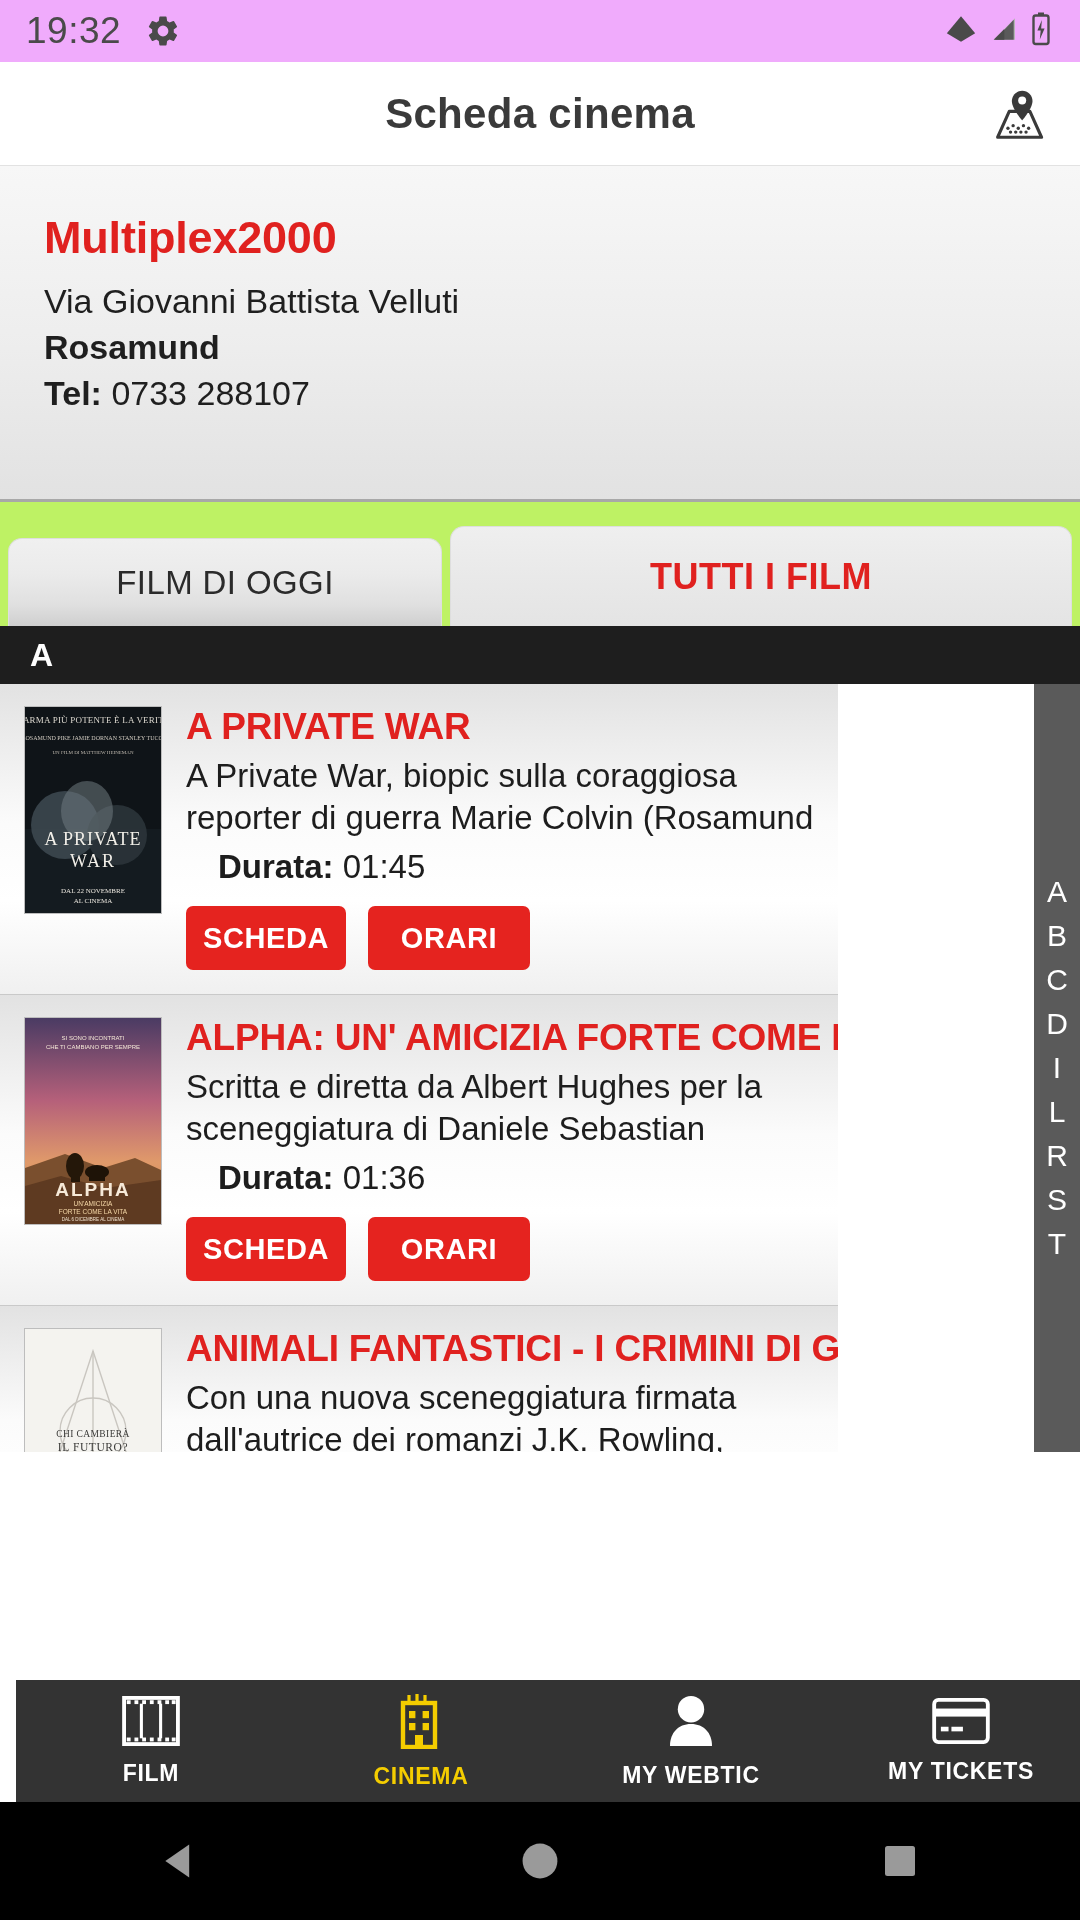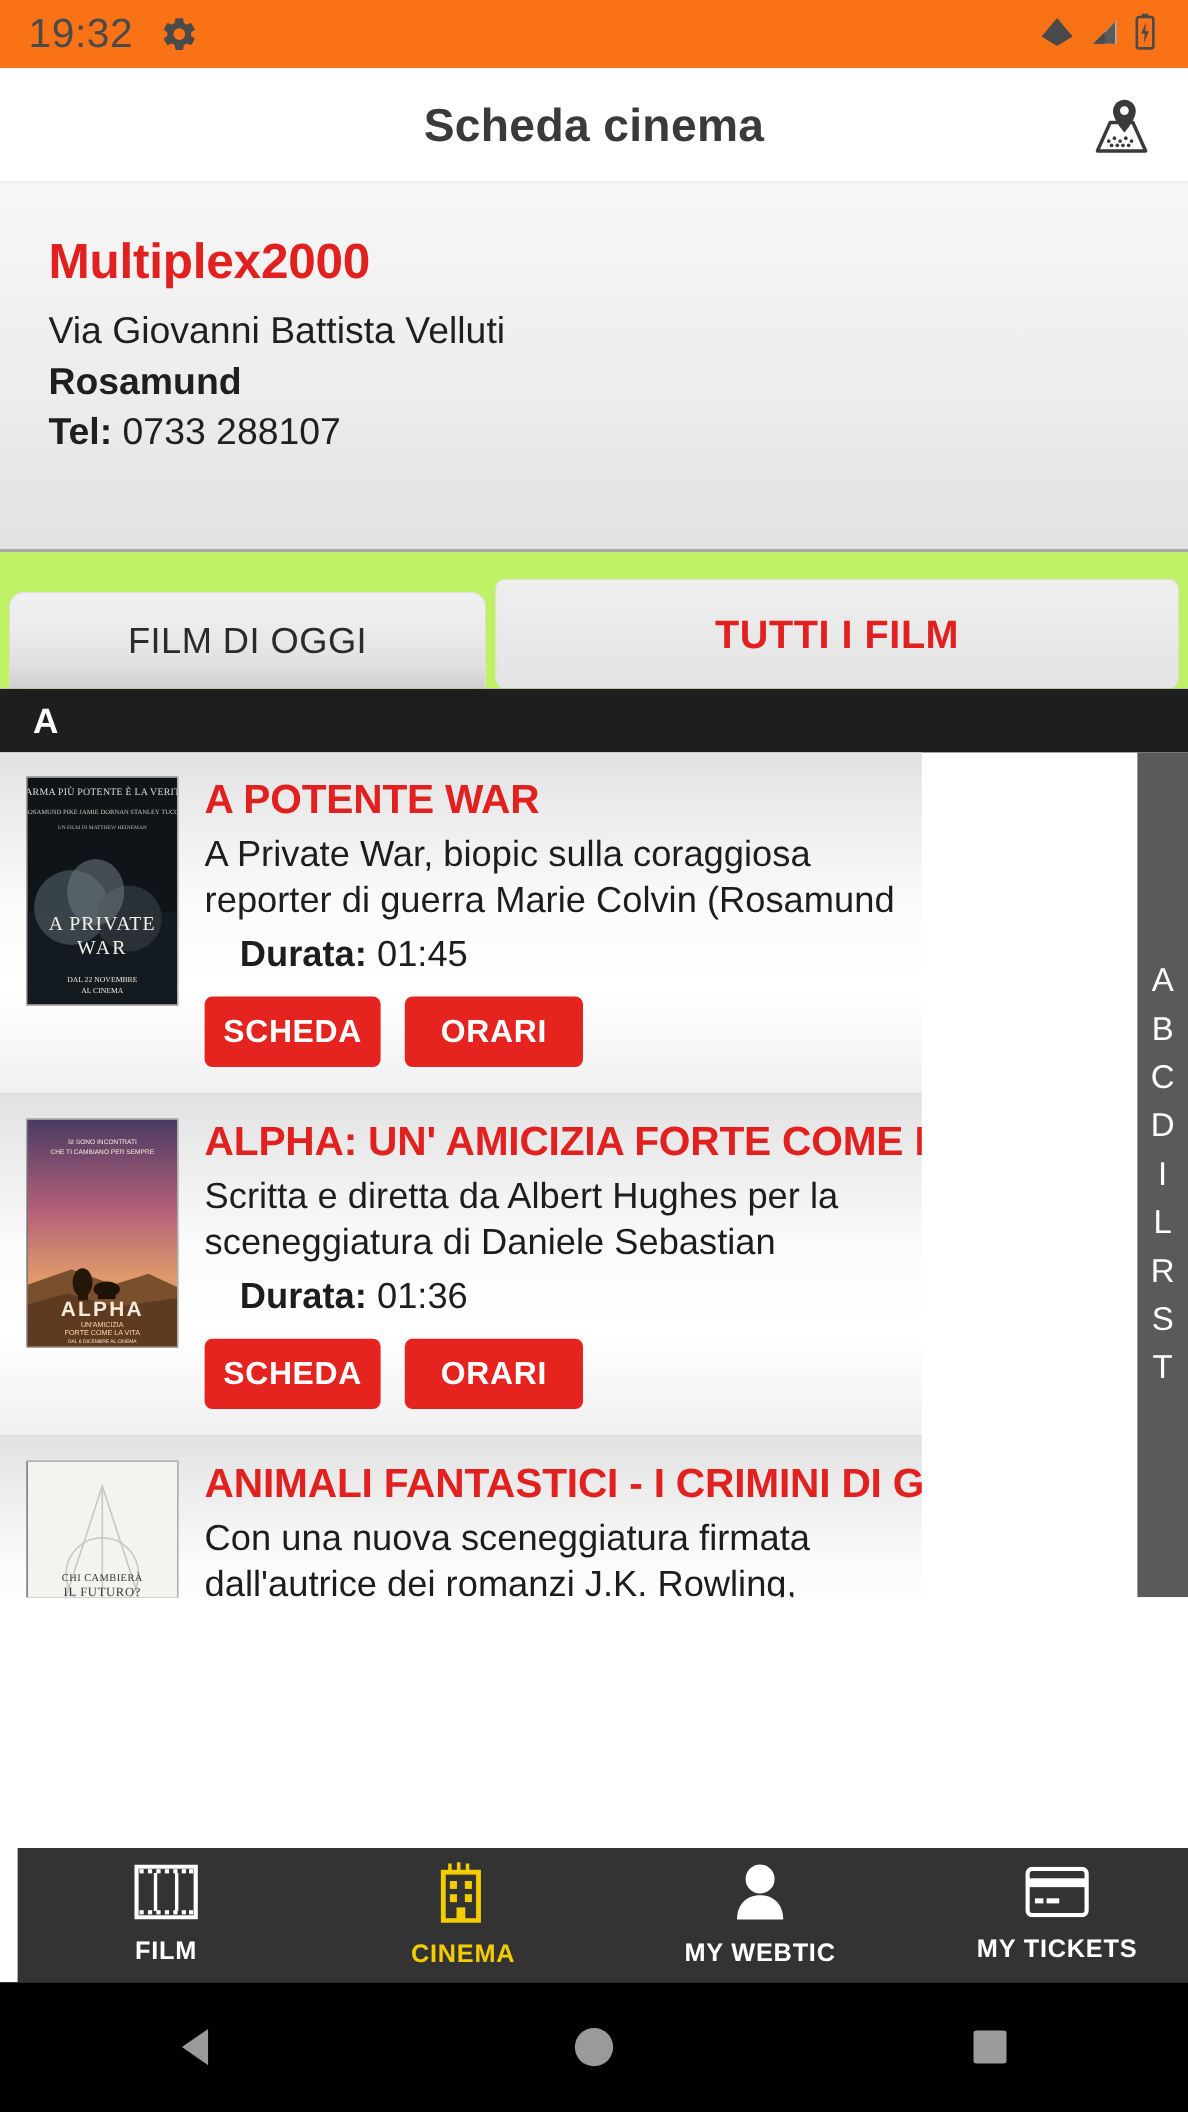--- a/index.html
+++ b/index.html
@@ -5,21 +5,21 @@
   * { margin:0; padding:0; box-sizing:border-box; }
   html,body {
     width:1080px; height:1920px;
     font-family:"Liberation Sans", sans-serif;
     background:#ffffff; overflow:hidden;
   }
   .phone { position:relative; width:1080px; height:1920px; background:#fff; }
 
   
   .statusbar {
-    height:62px; background:#f97316; display:flex; align-items:center;
+    height:62px; background:#f0abfc; display:flex; align-items:center;
     padding:17px 26px; color:#4a4a4a;
   }
   .sb-time { font-size:37px; letter-spacing:0.5px; color:#4a4a4a; }
   .sb-gear { margin-left:24px; display:flex; align-items:center; }
   .sb-right { margin-left:auto; display:flex; align-items:center; gap:9px; }
 
   
   .appbar {
     height:104px; background:#ffffff; display:flex; align-items:center;
     position:relative; border-bottom:1px solid #e2e2e2;
@@ -49,21 +49,20 @@
     background:linear-gradient(to bottom,#f0f0f0 0%,#ebebeb 40%,#e0e0e0 75%,#cfcfcf 100%);
     border-radius:14px 14px 0 0;
     display:flex; align-items:center; justify-content:center;
     border:1px solid #dedede; border-bottom:none;
   }
   .tab-inactive { left:8px; width:434px; height:88px; }
   .tab-inactive .tab-label { font-size:33px; color:#2b2b2b; letter-spacing:0.4px; }
   .tab-active {
     left:450px; width:622px; height:100px;
     background:linear-gradient(to bottom,#efefef 0%,#e9e9e9 50%,#e4e4e4 100%);
-    border-radius:10px;
   }
   .tab-active .tab-label { font-size:36px; color:#e0211f; font-weight:bold; letter-spacing:0.5px; }
 
   
   .list-area { position:relative; height:826px; overflow:hidden; background:#fff; }
 
   .section-header {
     background:#1e1e1e; height:58px; display:flex; align-items:center;
     padding-left:30px;
   }
@@ -220,21 +219,21 @@
           <text x="68" y="16" font-family="Liberation Serif, serif" font-size="9" fill="#ddd9d0" text-anchor="middle" letter-spacing="0.2">L'ARMA PIÙ POTENTE È LA VERITÀ</text>
           <text x="68" y="33" font-family="Liberation Serif, serif" font-size="6" fill="#cfc9bf" text-anchor="middle">ROSAMUND PIKE  JAMIE DORNAN  STANLEY TUCCI</text>
           <text x="68" y="47" font-family="Liberation Serif, serif" font-size="5" fill="#bdb7ad" text-anchor="middle">UN FILM DI MATTHEW HEINEMAN</text>
           <text x="68" y="138" font-family="Liberation Serif, serif" font-size="18" fill="#f2efe8" text-anchor="middle" letter-spacing="1">A PRIVATE</text>
           <text x="68" y="160" font-family="Liberation Serif, serif" font-size="18" fill="#f2efe8" text-anchor="middle" letter-spacing="2">WAR</text>
           <text x="68" y="186" font-family="Liberation Serif, serif" font-size="7" fill="#e8e4dc" text-anchor="middle">DAL 22 NOVEMBRE</text>
           <text x="68" y="196" font-family="Liberation Serif, serif" font-size="7" fill="#e8e4dc" text-anchor="middle">AL CINEMA</text>
         </svg>
       </div>
       <div class="film-body">
-        <div class="film-title">A POTENTE WAR</div>
+        <div class="film-title">A PRIVATE WAR</div>
         <div class="film-desc">A Private War, biopic sulla coraggiosa reporter di guerra Marie Colvin (Rosamund Pike), che lavorò per il…</div>
         <div class="film-dur"><span class="bold">Durata:</span> <span>01:45</span></div>
         <div class="btn-row">
           <div class="btn btn-scheda">SCHEDA</div>
           <div class="btn btn-orari">ORARI</div>
         </div>
       </div>
     </div>
 
     <div class="film-row">

